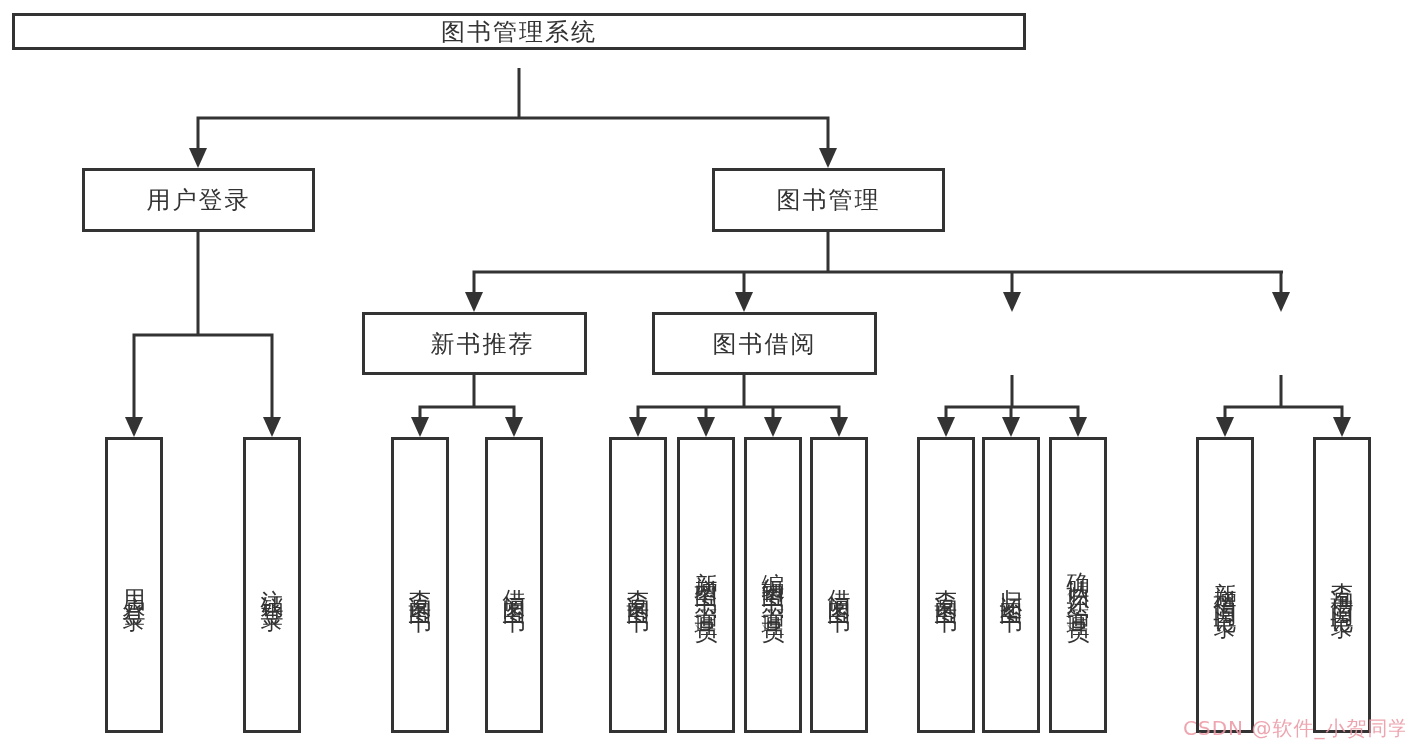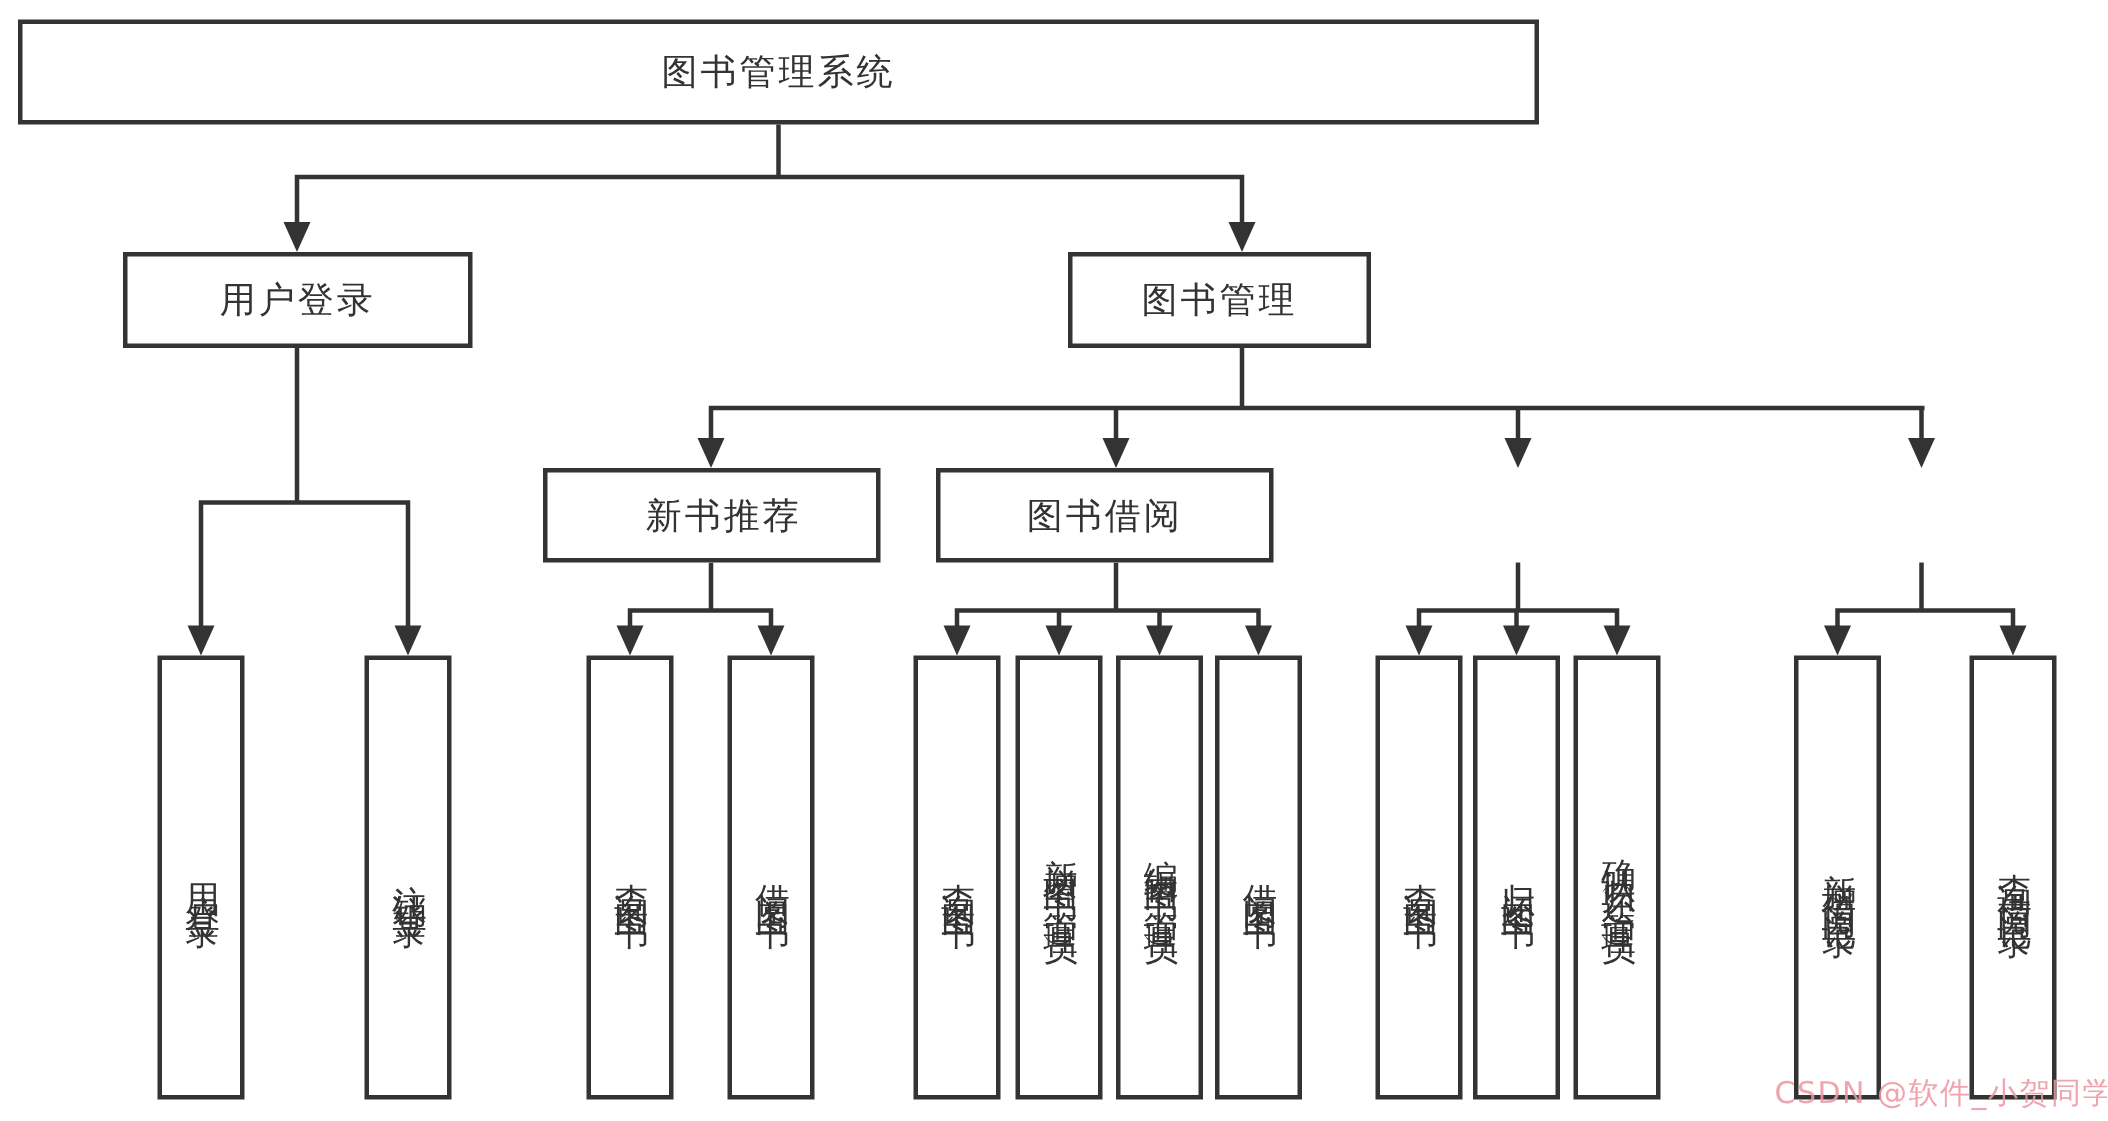--- a/index.html
+++ b/index.html
@@ -5,25 +5,25 @@
   html,body{margin:0;padding:0;background:#fff;}
   .stage{
     position:relative;width:1405px;height:747px;background:#ffffff;overflow:hidden;
     font-family:"DejaVu Sans","Liberation Sans",sans-serif;color:#333333;
   }
   .hbox{
     position:absolute;border:3px solid #333333;box-sizing:border-box;background:#ffffff;
     display:flex;align-items:center;justify-content:center;
     font-size:24px;letter-spacing:2px;color:#333333;z-index:2;
   }
-  .root{left:12px;top:13px;width:1014px;height:70px;}
+  .root{left:12px;top:13px;width:1014px;height:37px;}
   .lv2a{left:82px;top:168px;width:233px;height:64px;}
-  .lv2b{left:712px;top:168px;width:202px;height:64px;}
+  .lv2b{left:712px;top:168px;width:233px;height:64px;}
   .lv3{top:312px;width:225px;height:63px;}
-  .lv3a{left:362px;padding-left:16px;} .lv3b{left:624px;text-align:right;} .lv3c{left:900px;} .lv3d{left:1169px;}
+  .lv3a{left:362px;padding-left:16px;} .lv3b{left:652px;text-align:right;} .lv3c{left:900px;} .lv3d{left:1169px;}
   .leaf{
     position:absolute;top:437px;width:58px;height:296px;border:3px solid #333333;
     box-sizing:border-box;background:#ffffff;display:flex;align-items:center;justify-content:center;z-index:2;
   }
   .vtext{
     writing-mode:vertical-rl;text-orientation:mixed;font-size:23px;letter-spacing:7px;
     line-height:1;color:#333333;white-space:nowrap;
   }
   .leafA{left:105px;} .leafB{left:243px;}
   .leafC{left:391px;} .leafD{left:485px;}

